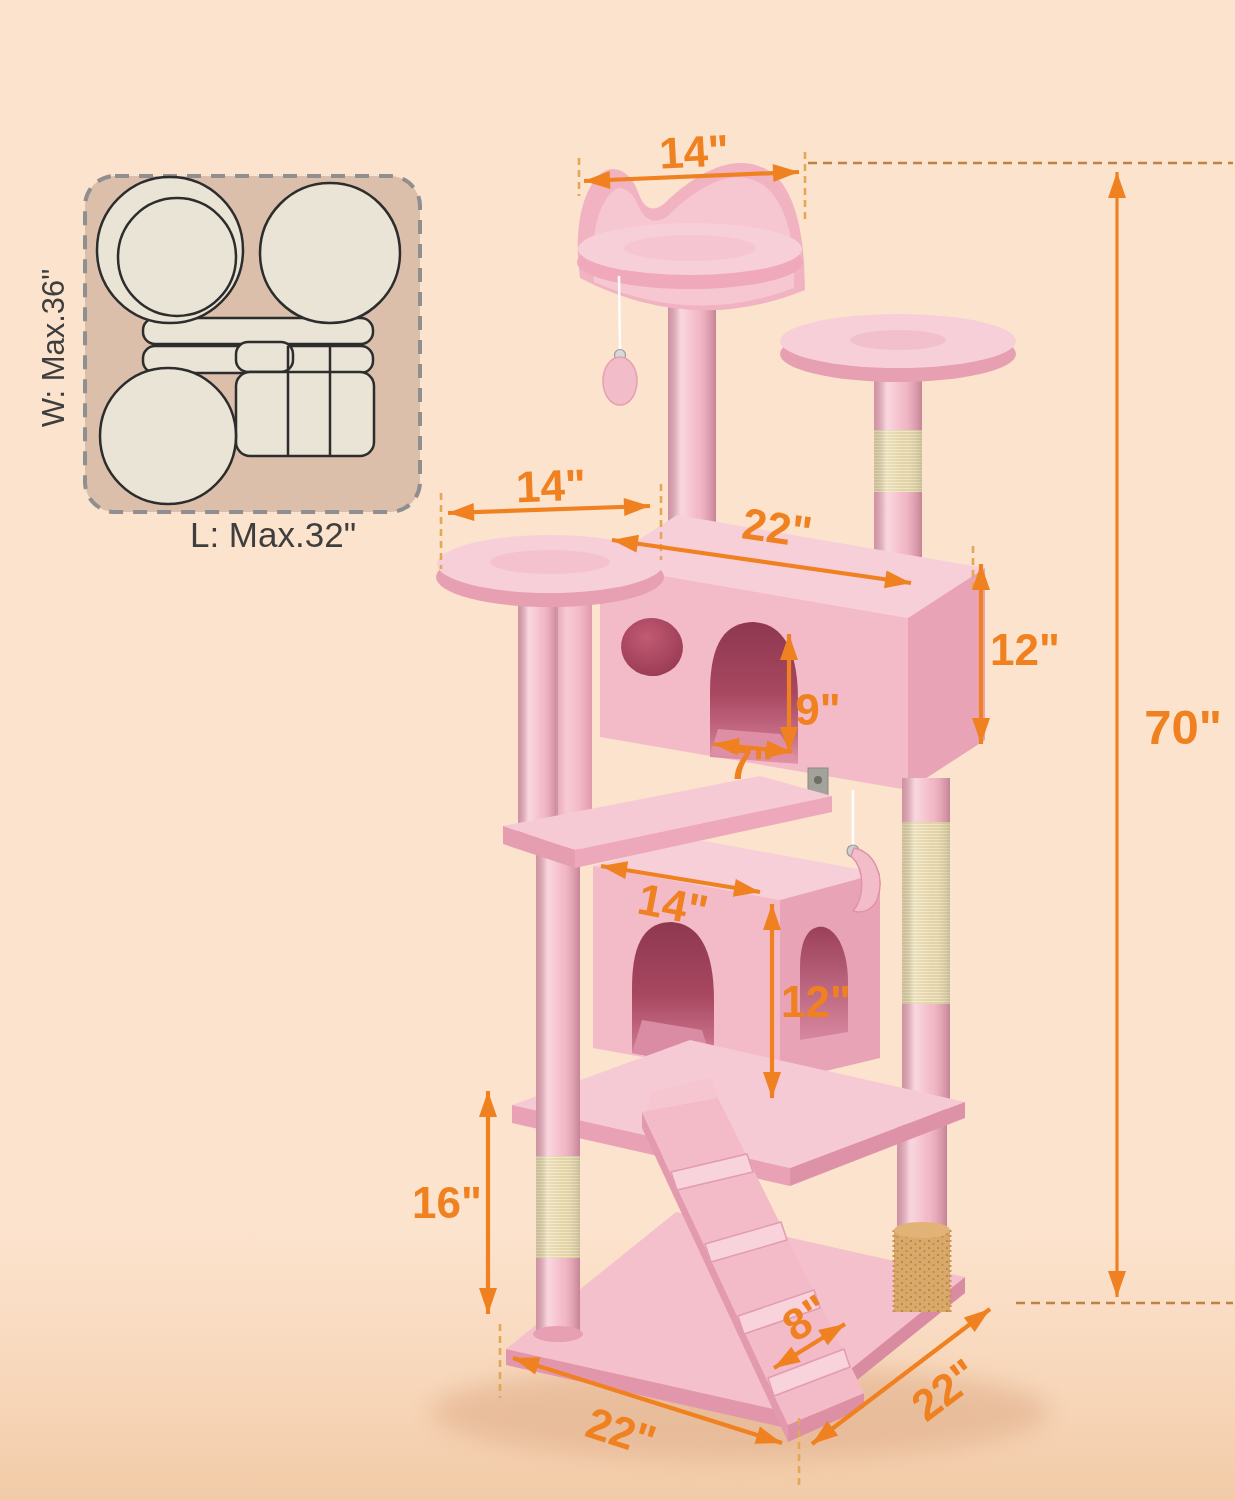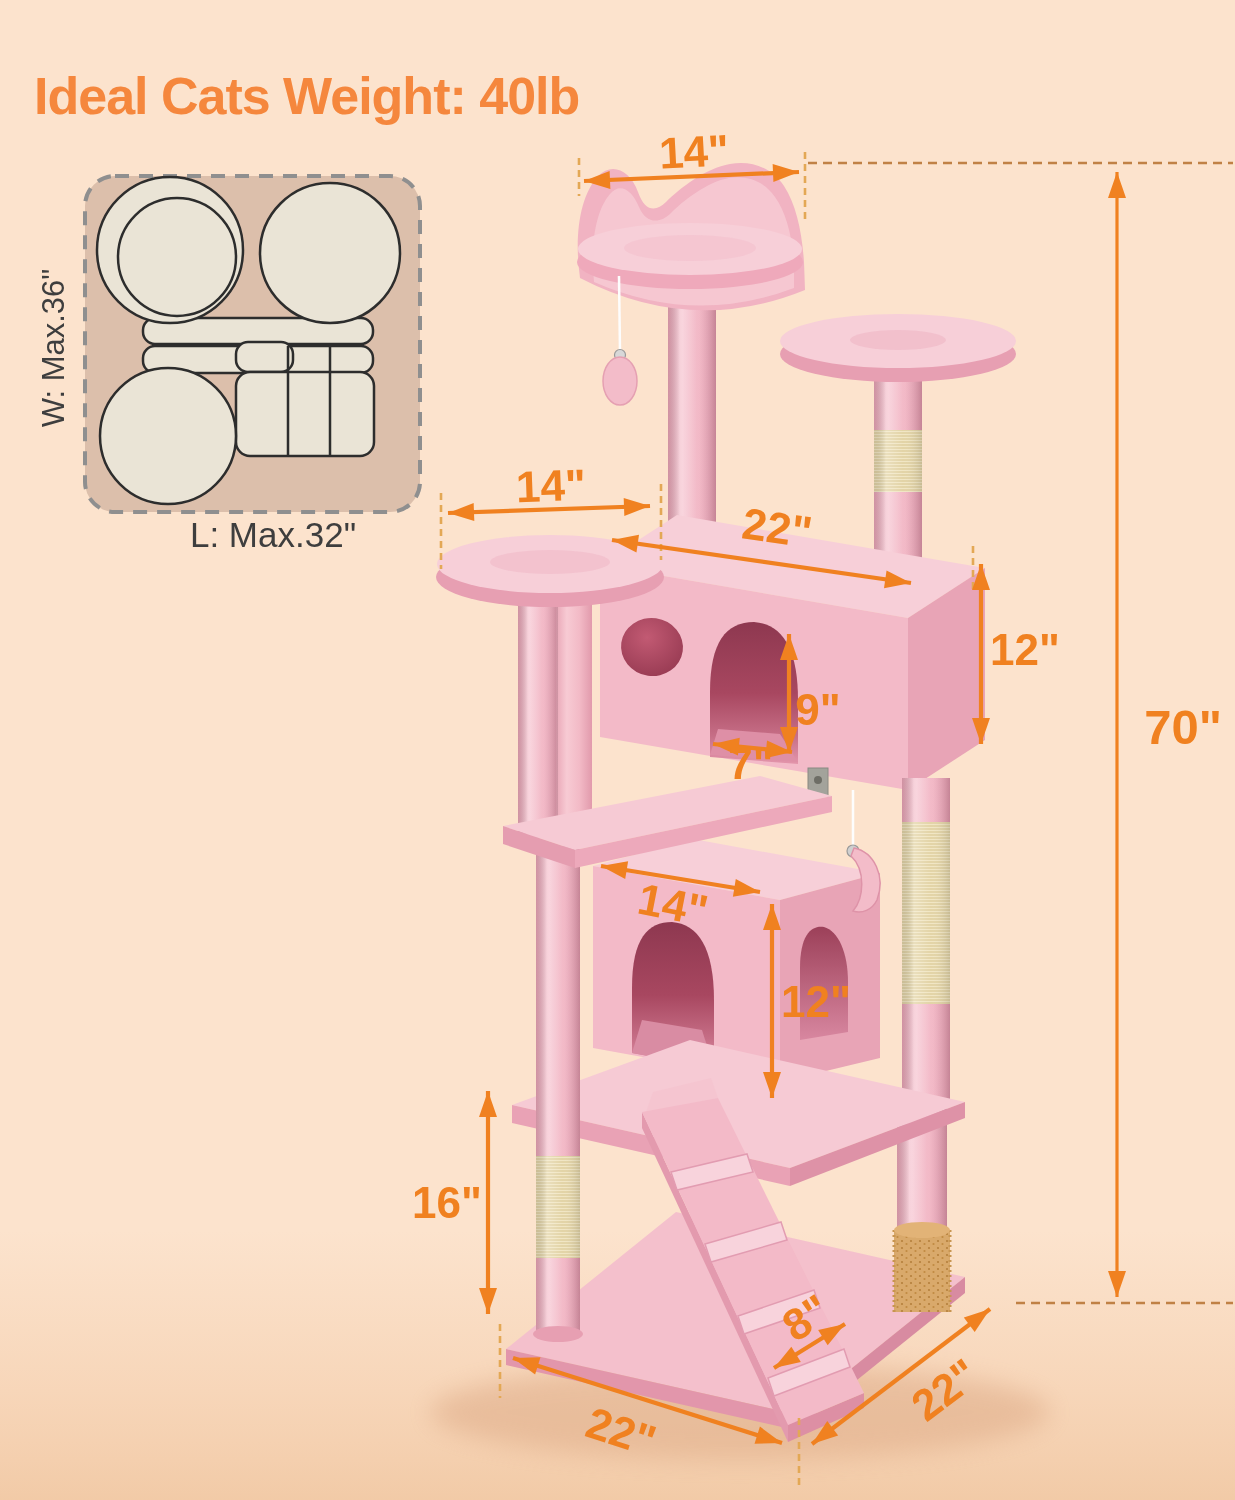--- a/index.html
+++ b/index.html
@@ -18,21 +18,20 @@
   .inset-label{font-family:"Liberation Sans",sans-serif;font-size:31px;fill:#3E3E3E;
                text-anchor:middle;font-weight:500;}
   .inset-label-l{font-size:35px;}
   .fp{fill:#EAE4D6;stroke:#2D2D2D;stroke-width:2.5;}
 </style>
 </head>
 <body>
 
 <div id="canvas">
 
-  <div id="title">Ideal Cats Weight: 40lb</div>
 
   <svg width="1235" height="1500" viewBox="0 0 1235 1500">
     <defs>
       <marker id="ah" markerUnits="userSpaceOnUse" markerWidth="30" markerHeight="22" refX="28" refY="11" orient="auto-start-reverse">
         <path d="M2,2 L28,11 L2,20 Z" fill="#F08120"></path>
       </marker>
       <linearGradient id="postG" x1="0" y1="0" x2="1" y2="0">
         <stop offset="0" stop-color="#E8A3B5"></stop>
           <stop offset="0.3" stop-color="#F7C9D4"></stop>
         <stop offset="0.65" stop-color="#F2B8C6"></stop>

